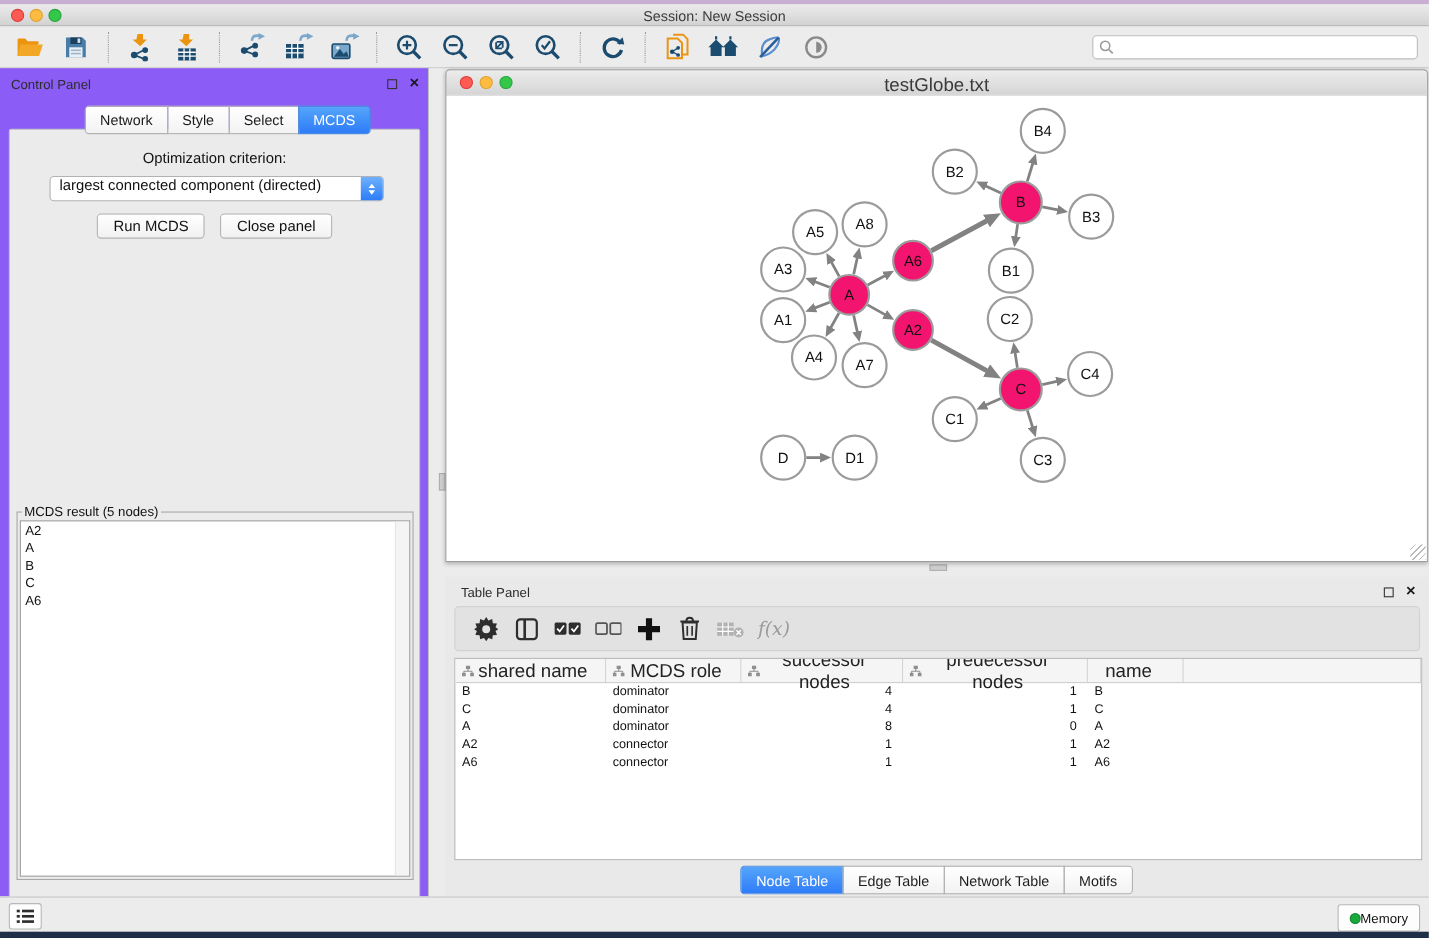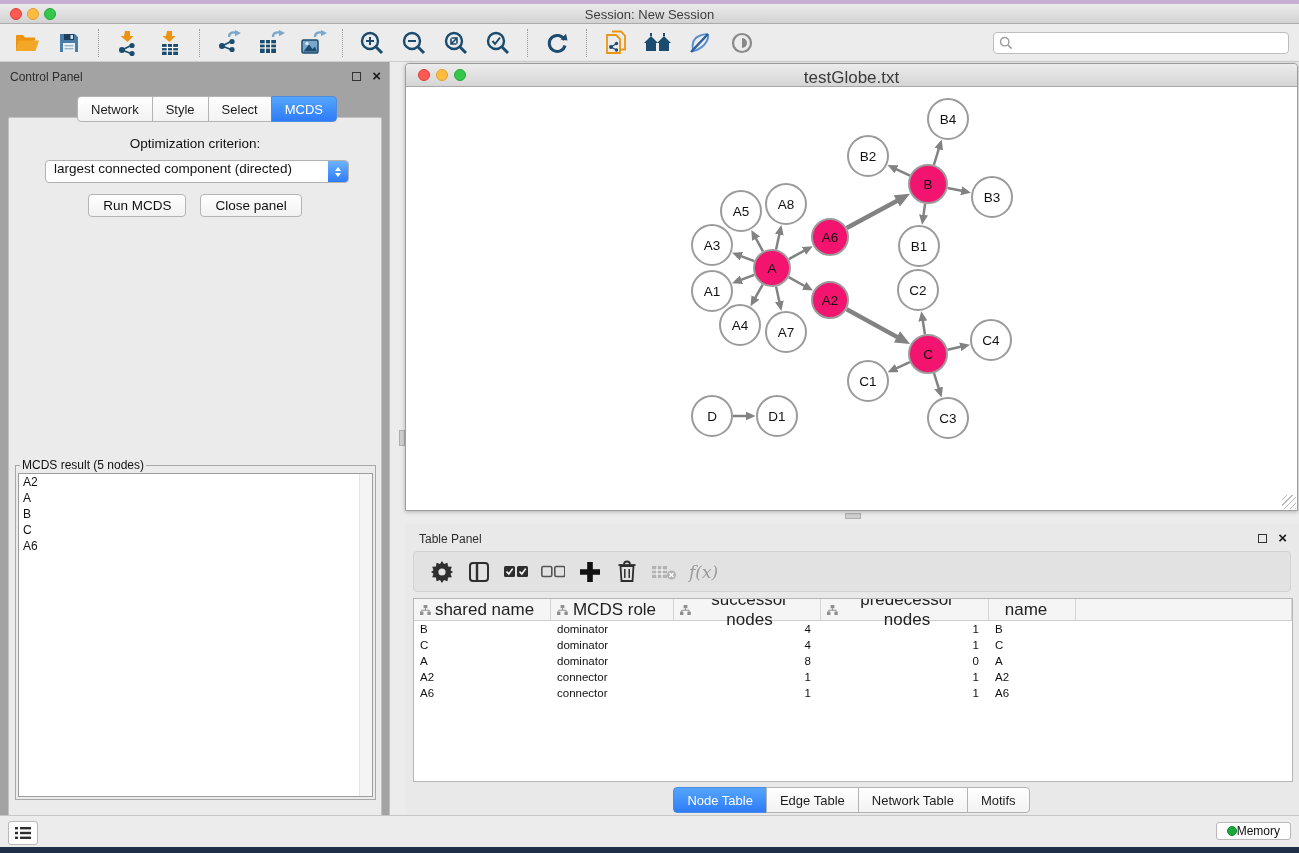--- a/index.html
+++ b/index.html
@@ -19,21 +19,21 @@
   .titlebar .title { position:absolute; top:3px; left:0; right:0; text-align:center; font-size:13px; color:#3c3c3c; }
 
   
   .toolbar { left:0; top:24px; width:1299px; height:38px; background:#ececec; border-bottom:1px solid #cfcfcf; display:flex; align-items:center; padding-left:6px; }
   .tb-btn { width:34px; height:32px; display:flex; align-items:center; justify-content:center; margin:0 4px; cursor:pointer; }
   .tb-div { width:1px; height:28px; border-left:1px dotted #9a9a9a; margin:0 8px; }
   .search-wrap { position:absolute; right:10px; top:32px; width:296px; height:22px; background:#fff; border:1px solid #bdbdbd; border-radius:4px; display:flex; align-items:center; padding-left:5px; }
   .search-wrap input { border:none; outline:none; flex:1; font-size:12px; height:18px; background:transparent; font-family:"Liberation Sans",sans-serif; }
 
   
-  .control-panel { left:0; top:62px; width:390px; height:753px; background:#a3a3a3; border-right:1px solid #bdbdbd; }
+  .control-panel { left:0; top:62px; width:390px; height:753px; background:#8b5cf6; border-right:1px solid #bdbdbd; }
   .cp-header { position:absolute; left:0; top:0; width:100%; height:28px; }
   .panel-title { position:absolute; left:10px; top:8px; font-size:12px; color:#2d2d2d; }
   .float-box { position:absolute; width:9px; height:9px; border:1.5px solid #333; top:10px; cursor:pointer; }
   .close-x { position:absolute; top:5px; font-size:15px; font-weight:bold; color:#1a1a1a; cursor:pointer; line-height:18px; }
   .cp-tabs { position:absolute; left:78px; top:34px; display:inline-flex; z-index:3; }
   .seg-btn { border:1px solid #b3b3b3; background:linear-gradient(#ffffff,#f2f2f2); padding:2px 13px; font-size:13px; color:#1c1c1c; margin-left:-1px; cursor:pointer; font-family:"Liberation Sans",sans-serif; height:26px; }
   .seg-btn:first-child { border-radius:4px 0 0 4px; }
   .seg-btn:last-child { border-radius:0 4px 4px 0; }
   .seg-btn.active { background:linear-gradient(#55a5fb,#2e7cf8); color:#fff; border-color:#4b8ce0; }
   .cp-body { position:absolute; left:8px; top:55px; width:374px; height:786px; border:1px solid #c2c2c2; background:#ebebeb; border-radius:2px; }
@@ -73,21 +73,21 @@
   .th-fill { flex:1; }
   .tr { display:flex; height:16px; }
   .td { font-size:11.5px; color:#111; line-height:16px; padding:0 6px; white-space:nowrap; overflow:hidden; }
   .c0 { width:137px; } .c1 { width:123px; } .c2 { width:147px; } .c3 { width:168px; } .c4 { width:87px; }
   .td.num { text-align:right; padding-right:10px; }
   .tp-tabs { position:absolute; left:0; right:0; top:263px; display:flex; justify-content:center; }
 
   
   .status-bar { left:0; top:815px; width:1299px; height:32px; background:#ececec; border-top:1px solid #c6c6c6; }
   .list-btn { position:absolute; left:8px; top:5px; width:30px; height:24px; background:#fdfdfd; border:1px solid #b8b8b8; border-radius:3px; display:flex; align-items:center; justify-content:center; cursor:pointer; }
-  .memory-btn { position:absolute; right:8px; top:6px; height:18px; background:#fdfdfd; border:1px solid #b8b8b8; border-radius:3px; display:flex; align-items:center; padding:0 10px; cursor:pointer; }
+  .memory-btn { position:absolute; right:8px; top:6px; height:25px; background:#fdfdfd; border:1px solid #b8b8b8; border-radius:3px; display:flex; align-items:center; padding:0 10px; cursor:pointer; }
   .memory-dot { width:10px; height:10px; border-radius:50%; background:#18a83c; border:1px solid #0f8a2e; }
   .memory-btn span.lbl { font-size:12px; color:#111; }
 </style>
 </head>
 <body>
 
 <div class="abs desktop-top"></div>
 
 <div class="abs titlebar">
   <span class="traffic t-red" style="left:10px"></span>

